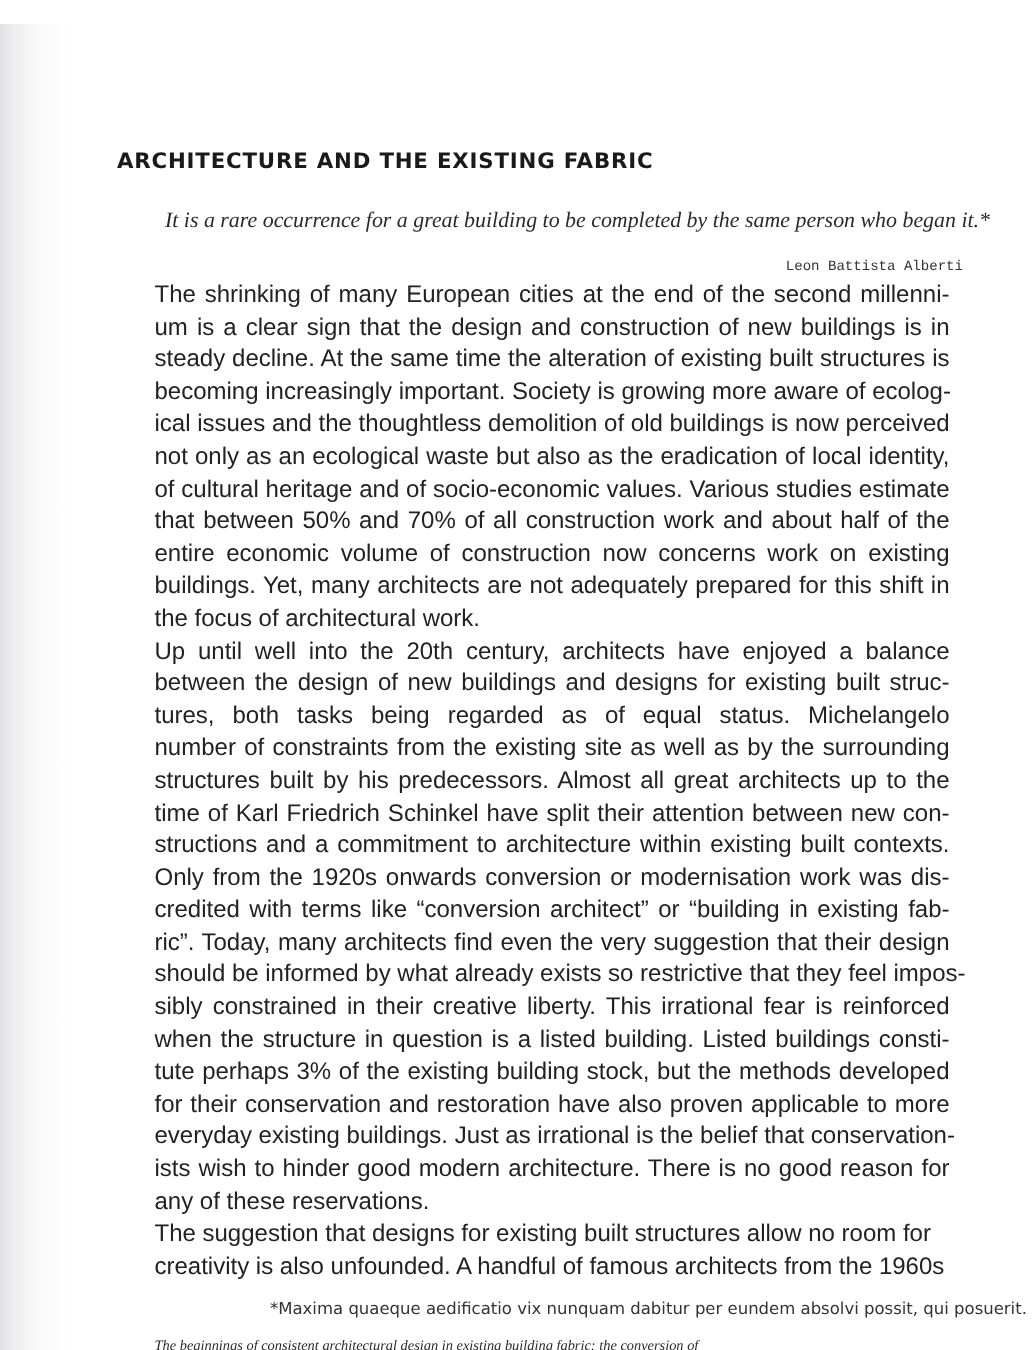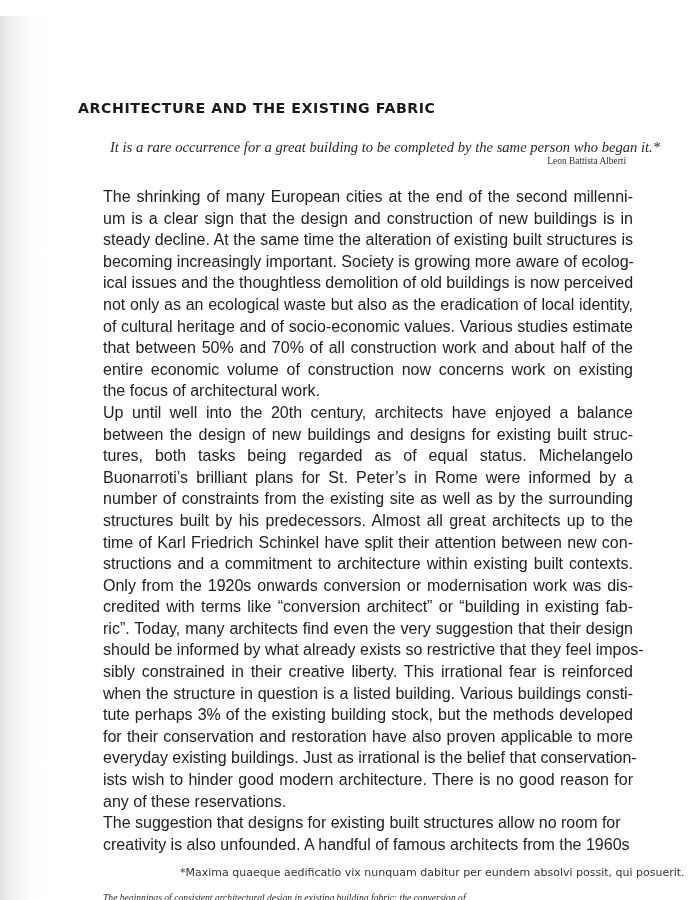--- a/index.html
+++ b/index.html
@@ -43,23 +43,23 @@
       font-style: italic;
       font-size: 14.6px;
       color: #2a2a2a;
       white-space: nowrap;
     }
     .attribution {
       position: absolute;
       left: 400px;
       width: 226px;
       top: 140px;
-      margin: 0;
+      margin: 16px;
       text-align: right;
-      font-family: Liberation Serif, serif;
+      font-family: Liberation Mono, monospace;
       font-size: 9.4px;
       color: #333333;
       white-space: nowrap;
     }
     .body-text {
       position: absolute;
       left: 103px;
       top: 170px;
       width: 530px;
       margin: 0;
@@ -114,35 +114,35 @@
   <div class="body-text" id="body-text">
       <span class="line">The shrinking of many European cities at the end of the second millenni-</span>
       <span class="line">um is a clear sign that the design and construction of new buildings is in</span>
       <span class="line">steady decline. At the same time the alteration of existing built structures is</span>
       <span class="line">becoming increasingly important. Society is growing more aware of ecolog-</span>
       <span class="line">ical issues and the thoughtless demolition of old buildings is now perceived</span>
       <span class="line">not only as an ecological waste but also as the eradication of local identity,</span>
       <span class="line">of cultural heritage and of socio-economic values. Various studies estimate</span>
       <span class="line">that between 50% and 70% of all construction work and about half of the</span>
       <span class="line">entire economic volume of construction now concerns work on existing</span>
+      <span class="line">buildings. Yet, many architects are not adequately prepared for this shift in</span>
       <span class="line last">the focus of architectural work.</span>
       <span class="line">Up until well into the 20th century, architects have enjoyed a balance</span>
       <span class="line">between the design of new buildings and designs for existing built struc-</span>
       <span class="line">tures, both tasks being regarded as of equal status. Michelangelo</span>
-      <span class="line">Buonarroti’s brilliant plans for St. Peter’s in Rome were informed by a</span>
       <span class="line">number of constraints from the existing site as well as by the surrounding</span>
       <span class="line">structures built by his predecessors. Almost all great architects up to the</span>
       <span class="line">time of Karl Friedrich Schinkel have split their attention between new con-</span>
       <span class="line">structions and a commitment to architecture within existing built contexts.</span>
       <span class="line">Only from the 1920s onwards conversion or modernisation work was dis-</span>
       <span class="line">credited with terms like “conversion architect” or “building in existing fab-</span>
       <span class="line">ric”. Today, many architects find even the very suggestion that their design</span>
       <span class="line">should be informed by what already exists so restrictive that they feel impos-</span>
       <span class="line">sibly constrained in their creative liberty. This irrational fear is reinforced</span>
-      <span class="line">when the structure in question is a listed building. Various buildings consti-</span>
+      <span class="line">when the structure in question is a listed building. Listed buildings consti-</span>
       <span class="line">tute perhaps 3% of the existing building stock, but the methods developed</span>
       <span class="line">for their conservation and restoration have also proven applicable to more</span>
       <span class="line">everyday existing buildings. Just as irrational is the belief that conservation-</span>
       <span class="line">ists wish to hinder good modern architecture. There is no good reason for</span>
       <span class="line last">any of these reservations.</span>
       <span class="line last">The suggestion that designs for existing built structures allow no room for</span>
       <span class="line last">creativity is also unfounded. A handful of famous architects from the 1960s</span>
     </div>
 
   <p class="footnote">*Maxima quaeque aedificatio vix nunquam dabitur per eundem absolvi possit, qui posuerit.</p>

